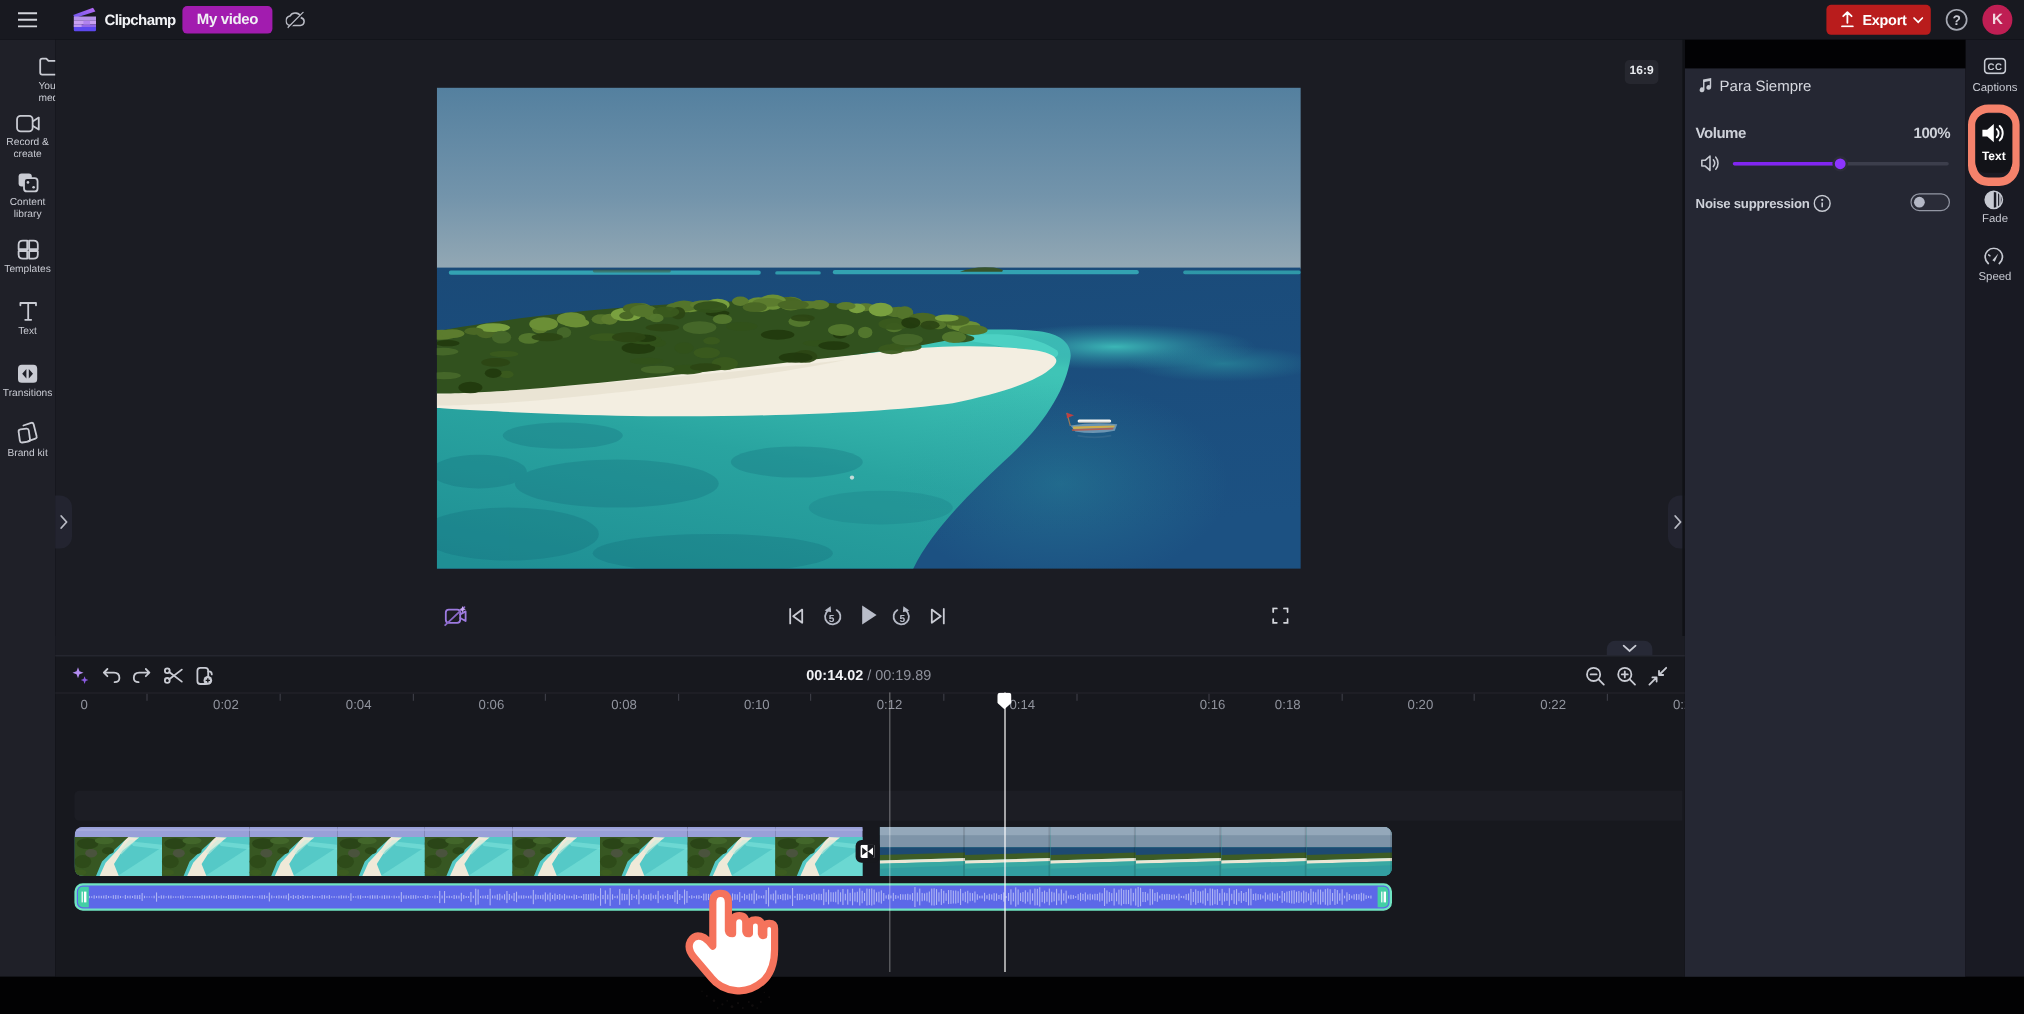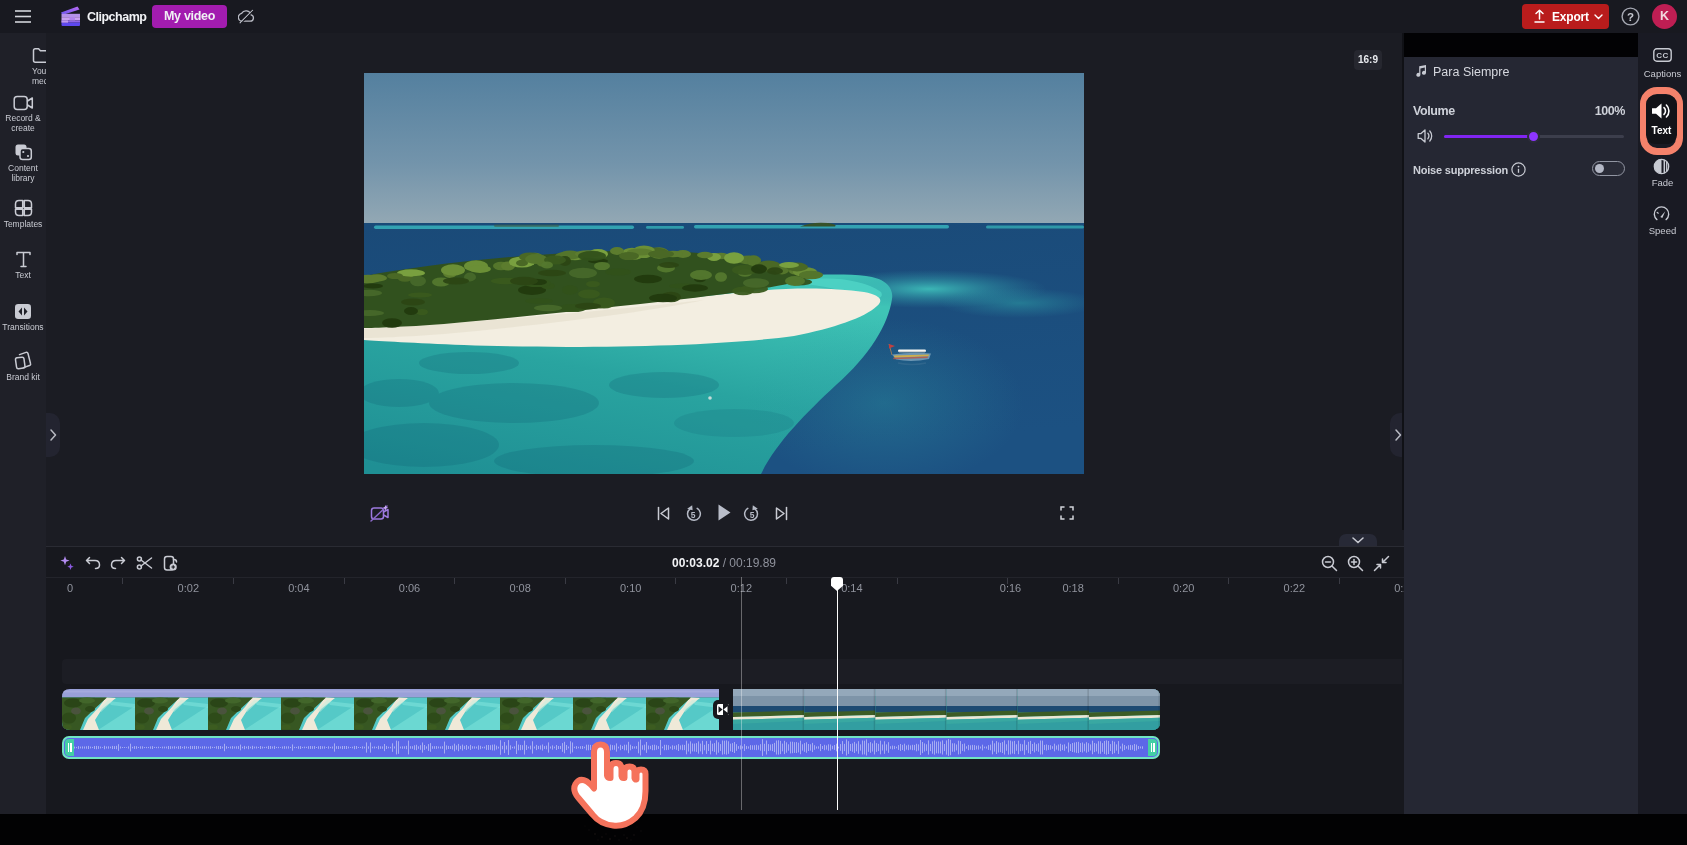--- a/index.html
+++ b/index.html
@@ -383,21 +383,21 @@
     </g>
   </svg>
   <svg class="abs" style="left:117px;top:25px" width="15" height="17" viewBox="0 0 15 17">
     <g class="icon" stroke="#c9cbd3" stroke-width="1.4">
       <rect x="1.5" y="1.5" width="9" height="13.5" rx="2.5"></rect>
       <path d="M10.5 4.5 L11 4.5 Q13.5 4.5 13.5 7"></path>
     </g>
     <circle cx="10.2" cy="12" r="3.6" fill="#c9cbd3"></circle>
     <path d="M10.2 10.2 V13.8 M8.4 12 H12" stroke="#16171c" stroke-width="1.2"></path>
   </svg>
-  <div class="abs" style="left:528px;top:26px;width:300px;font-size:12px;color:#8f929c;text-align:center;"><span style="color:#f2f3f6;font-weight:bold;">00:03.02</span> / 00:19.89</div>
+  <div class="abs" style="left:528px;top:26px;width:300px;font-size:12px;color:#8f929c;text-align:center;"><span style="color:#f2f3f6;font-weight:bold;">00:14.02</span> / 00:19.89</div>
   <svg class="abs" style="left:1275px;top:25px" width="17" height="17" viewBox="0 0 17 17">
     <g class="icon" stroke="#c9cbd3">
         <circle cx="7" cy="7" r="5.5"></circle>
         <line x1="11.2" y1="11.2" x2="15.5" y2="15.5"></line>
         <line x1="4.5" y1="7" x2="9.5" y2="7"></line>
       </g>
   </svg>
   <svg class="abs" style="left:1301px;top:25px" width="17" height="17" viewBox="0 0 17 17">
     <g class="icon" stroke="#c9cbd3">
         <circle cx="7" cy="7" r="5.5"></circle>

